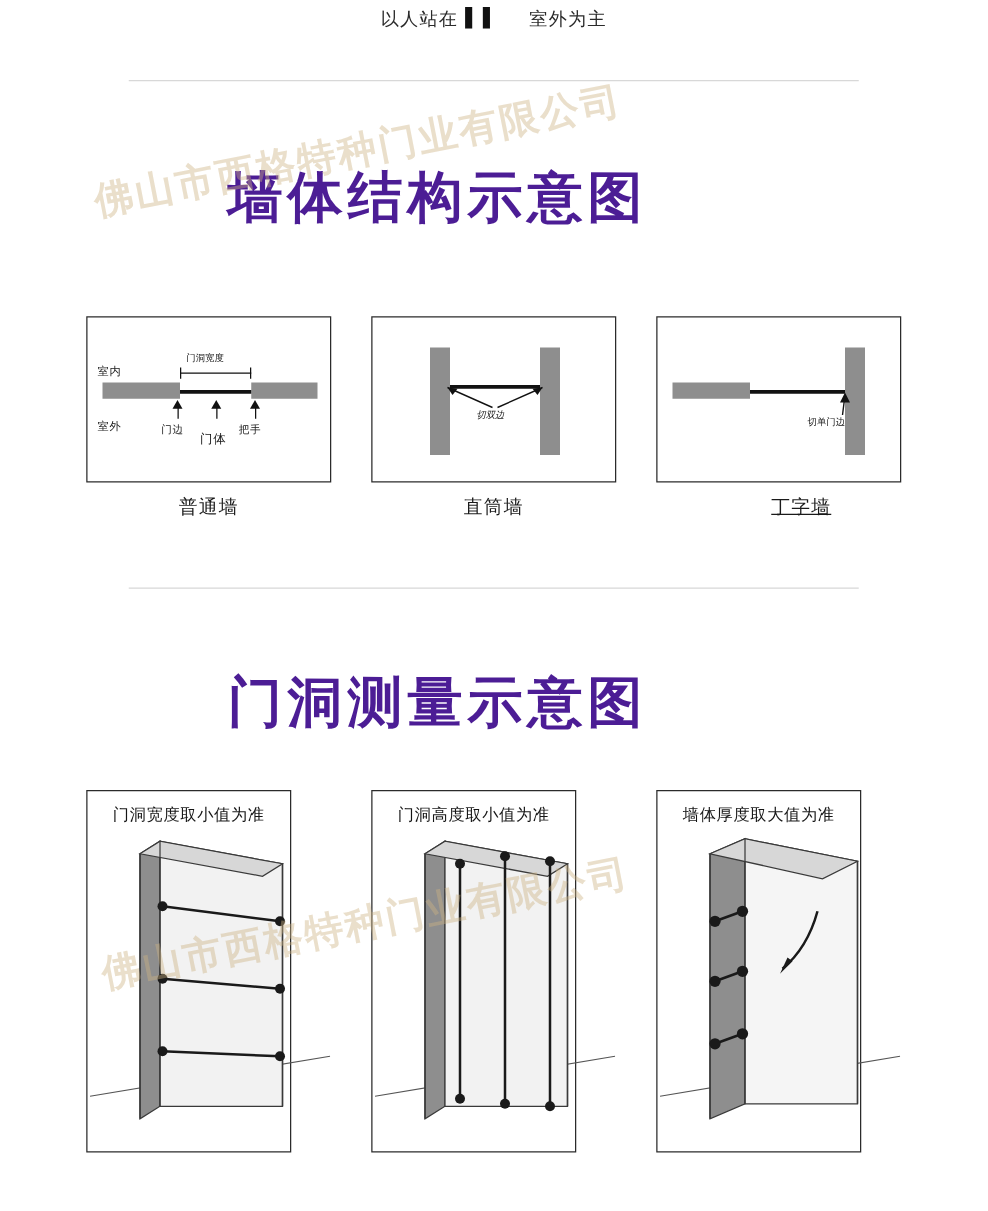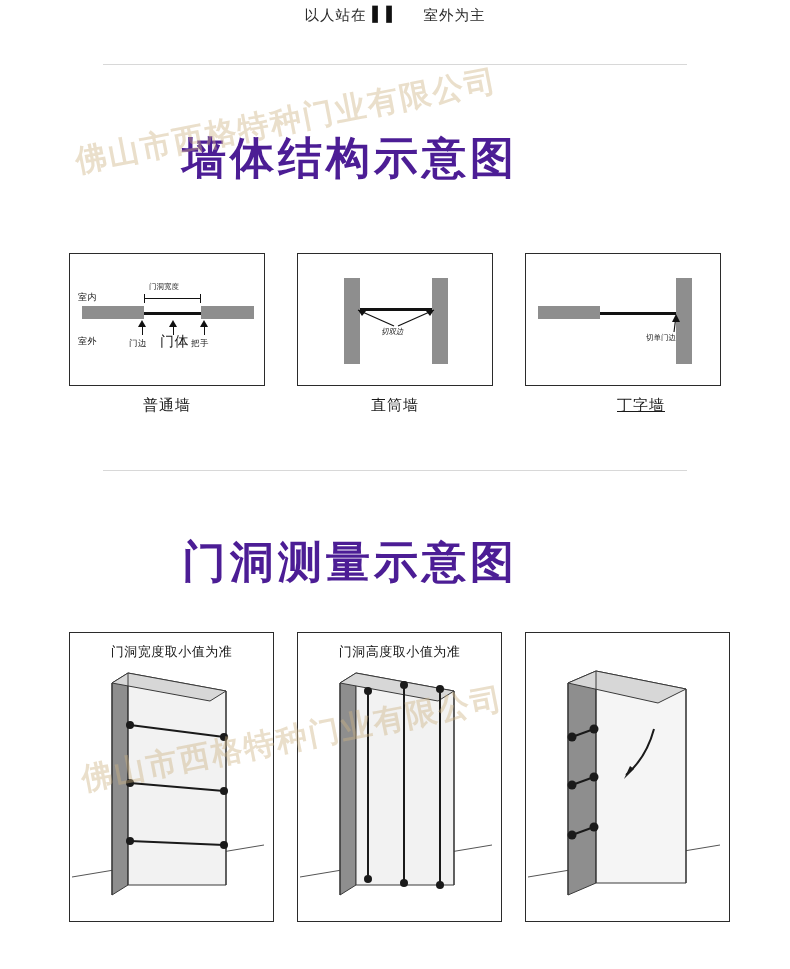--- a/index.html
+++ b/index.html
@@ -146,21 +146,21 @@
   .p2 .col-l { left: 46px;  top: 24px; width: 16px; height: 86px; }
   .p2 .col-r { left: 134px; top: 24px; width: 16px; height: 86px; }
   .p2 .hbar  { left: 62px;  top: 54px; width: 72px; height: 3px; }
 
   
   .p3 .wall-left { left: 12px; top: 52px; width: 62px; height: 13px; }
   .p3 .col-r     { left: 150px; top: 24px; width: 16px; height: 86px; }
   .p3 .doorline  { left: 74px; top: 58px; width: 76px; height: 2.5px; }
 
   
-  .row2 .panel { top: 632px; width: 205px; height: 290px; text-decoration: underline; }
+  .row2 .panel { top: 632px; width: 164px; height: 290px; text-decoration: underline; }
   .q1 { left: 69px; }
   .q2 { left: 297px; }
   .q3 { left: 525px; }
 
   .panel-head {
     position: absolute;
     top: 10px;
     width: 100%;
     text-align: center;
     font-size: 13px;
@@ -197,21 +197,21 @@
     <div class="lbl" style="left:8px; top:37px;" data-interactable="false">室内</div>
     <div class="lbl" style="left:8px; top:81px;" data-interactable="false">室外</div>
     <div class="tinylbl" style="left:79px; top:28px;" data-interactable="false">门洞宽度</div>
 
     <div class="arrow-up" style="left:68px; top:66px;" data-interactable="false"></div>
     <div class="vstem" style="left:71.5px; top:72px; height:9px;" data-interactable="false"></div>
     <div class="lbl" style="left:59px; top:84px; font-size:8.5px;" data-interactable="false">门边</div>
 
     <div class="arrow-up" style="left:99px; top:66px;" data-interactable="false"></div>
     <div class="vstem" style="left:102.5px; top:72px; height:9px;" data-interactable="false"></div>
-    <div class="lbl" style="left:90px; top:79px; font-size:14px;" data-interactable="false">门体</div>
+    <div class="lbl" style="left:90px; top:90px; font-size:10px;" data-interactable="false">门体</div>
 
     <div class="arrow-up" style="left:130px; top:66px;" data-interactable="false"></div>
     <div class="vstem" style="left:133.5px; top:72px; height:9px;" data-interactable="false"></div>
     <div class="lbl" style="left:121px; top:84px; font-size:8.5px;font-family:Liberation Serif, serif;" data-interactable="false">把手</div>
   </div>
 
   <div class="panel p2" data-interactable="false">
     <div class="wallbar col-l" data-interactable="false"></div>
     <div class="wallbar col-r" data-interactable="false"></div>
     <div class="blackbar hbar" data-interactable="false"></div>
@@ -290,20 +290,21 @@
       <line x1="106" y1="52" x2="106" y2="250" stroke="#1a1a1a" stroke-width="2"></line>
       <circle cx="106" cy="52" r="4" fill="#1a1a1a"></circle>
         <circle cx="106" cy="250" r="4" fill="#1a1a1a"></circle>
       <line x1="142" y1="56" x2="142" y2="252" stroke="#1a1a1a" stroke-width="2"></line>
       <circle cx="142" cy="56" r="4" fill="#1a1a1a"></circle>
         <circle cx="142" cy="252" r="4" fill="#1a1a1a"></circle>
     </svg>
   </div>
 
   <div class="panel q3" data-interactable="false">
+    <div class="panel-head" data-interactable="false">墙体厚度取大值为准</div>
     <svg class="panel-svg" width="196" height="290" data-interactable="false">
       <line x1="2" y1="244" x2="194" y2="212" stroke="#555" stroke-width="1"></line>
       <polygon points="42,50 70,38 70,250 42,262" fill="#8e8e8e" stroke="#3a3a3a" stroke-width="1"></polygon>
       <polygon points="70,38 160,56 160,250 70,250" fill="#f5f5f5" stroke="#3a3a3a" stroke-width="1"></polygon>
       <polygon points="42,50 70,38 160,56 132,70" fill="#d7d7d7" stroke="#3a3a3a" stroke-width="1"></polygon>
       <line x1="160" y1="56" x2="160" y2="250" stroke="#3a3a3a" stroke-width="1.2"></line>
       <line x1="42" y1="50" x2="42" y2="262" stroke="#3a3a3a" stroke-width="1.2"></line>
       <line x1="70" y1="38" x2="70" y2="250" stroke="#3a3a3a" stroke-width="1"></line>
 
       <line x1="46" y1="104" x2="68" y2="96" stroke="#1a1a1a" stroke-width="2"></line>

